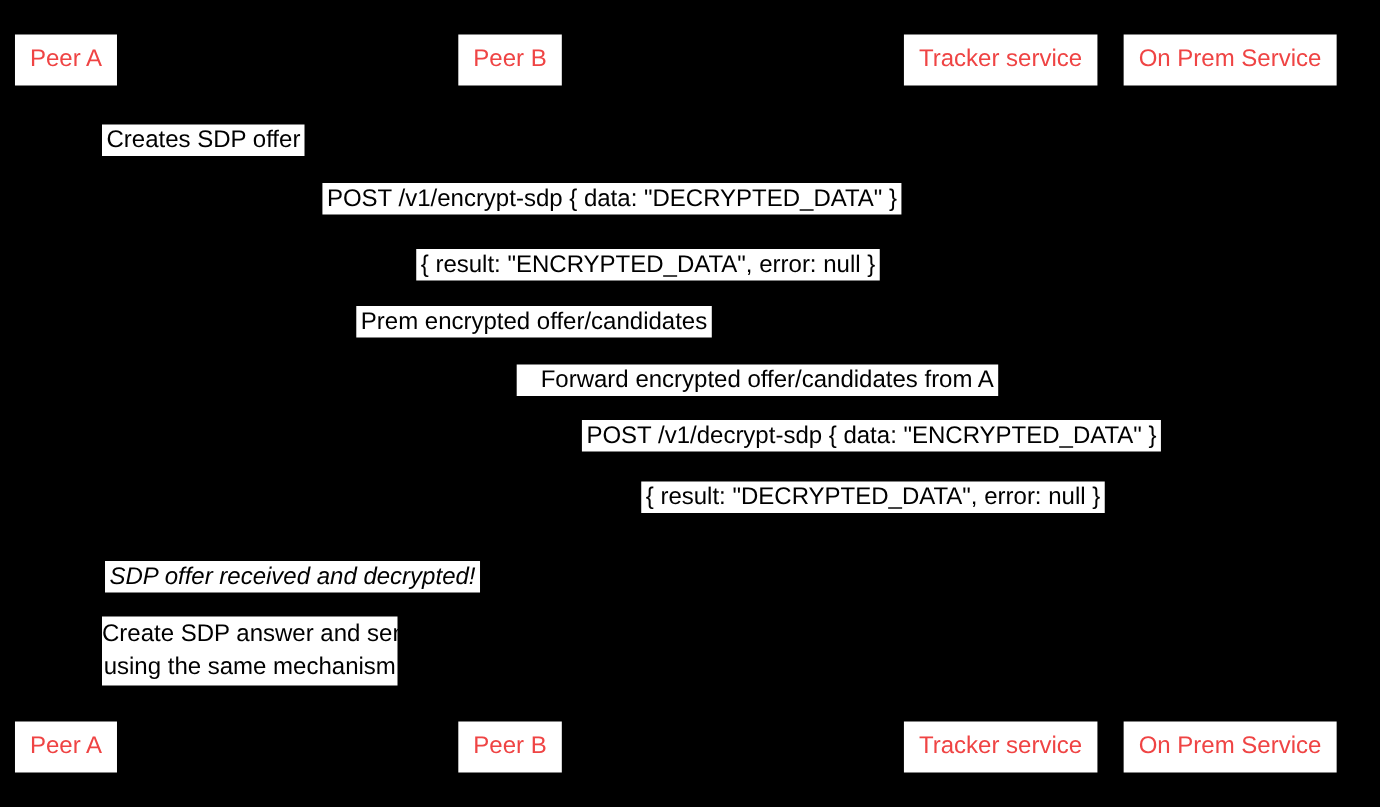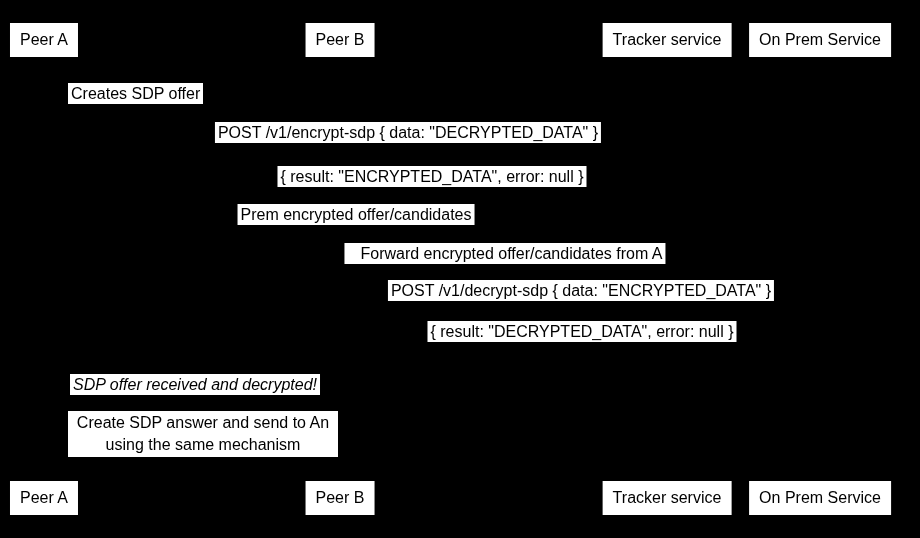--- a/index.html
+++ b/index.html
@@ -3,21 +3,21 @@
 <meta charset="utf-8">
 <style>
   html,body{margin:0;padding:0;background:#000;}
   #diagram{
     position:relative;width:920px;height:538px;background:#000;
     overflow:hidden;font-family:"Liberation Sans",sans-serif;
   }
   .actor-box{
     position:absolute;transform:translateX(-50%);
     height:34px;box-sizing:border-box;padding:2px 10px;
-    background:#fff;color:#000000;
+    background:#fff;color:#ef4444;
     display:flex;align-items:center;justify-content:center;
     font-size:16px;white-space:nowrap;
   }
   .lifeline{
     position:absolute;top:57px;height:424px;width:1px;background:#000;
   }
   .msg-label{
     position:absolute;background:#fff;color:#000000;
     font-size:16px;line-height:19px;padding:1px 3px;white-space:nowrap;
   }
@@ -46,17 +46,17 @@
     <div class="actor-box" style="left: 820px; top: 23px; height: 34px;">On Prem Service</div>
     <div class="actor-box" style="left: 820px; top: 481px; height: 34px;">On Prem Service</div>
     <div class="msg-label" style="left: 68px; top: 83px;">Creates SDP offer</div>
     <div class="msg-label centered" style="left: 408px; top: 122px;">POST /v1/encrypt-sdp { data: "DECRYPTED_DATA" }</div>
     <div class="msg-label centered" style="left: 432px; top: 166px;">{ result: "ENCRYPTED_DATA", error: null }</div>
     <div class="msg-label centered" style="left: 356px; top: 204px;">Prem encrypted offer/candidates</div>
     <div class="msg-label centered" style="left: 505px; top: 243px; padding-left: 16px;">Forward encrypted offer/candidates from A</div>
     <div class="msg-label centered" style="left: 581px; top: 280px;">POST /v1/decrypt-sdp { data: "ENCRYPTED_DATA" }</div>
     <div class="msg-label centered" style="left: 582px; top: 321px;">{ result: "DECRYPTED_DATA", error: null }</div>
     <div class="msg-label centered" style="left: 195px; top: 374px; font-style: italic;">SDP offer received and decrypted!</div>
-    <div class="note-box" style="left: 68px; top: 411px; width: 270px; min-height: 46px;">
+    <div class="note-box" style="left: 68px; top: 411px; width: 197px; min-height: 46px;">
       <div class="note-line">Create SDP answer and send to An</div>
       <div class="note-line">using the same mechanism</div>
     </div>
   </div>
 
 </body></html>

